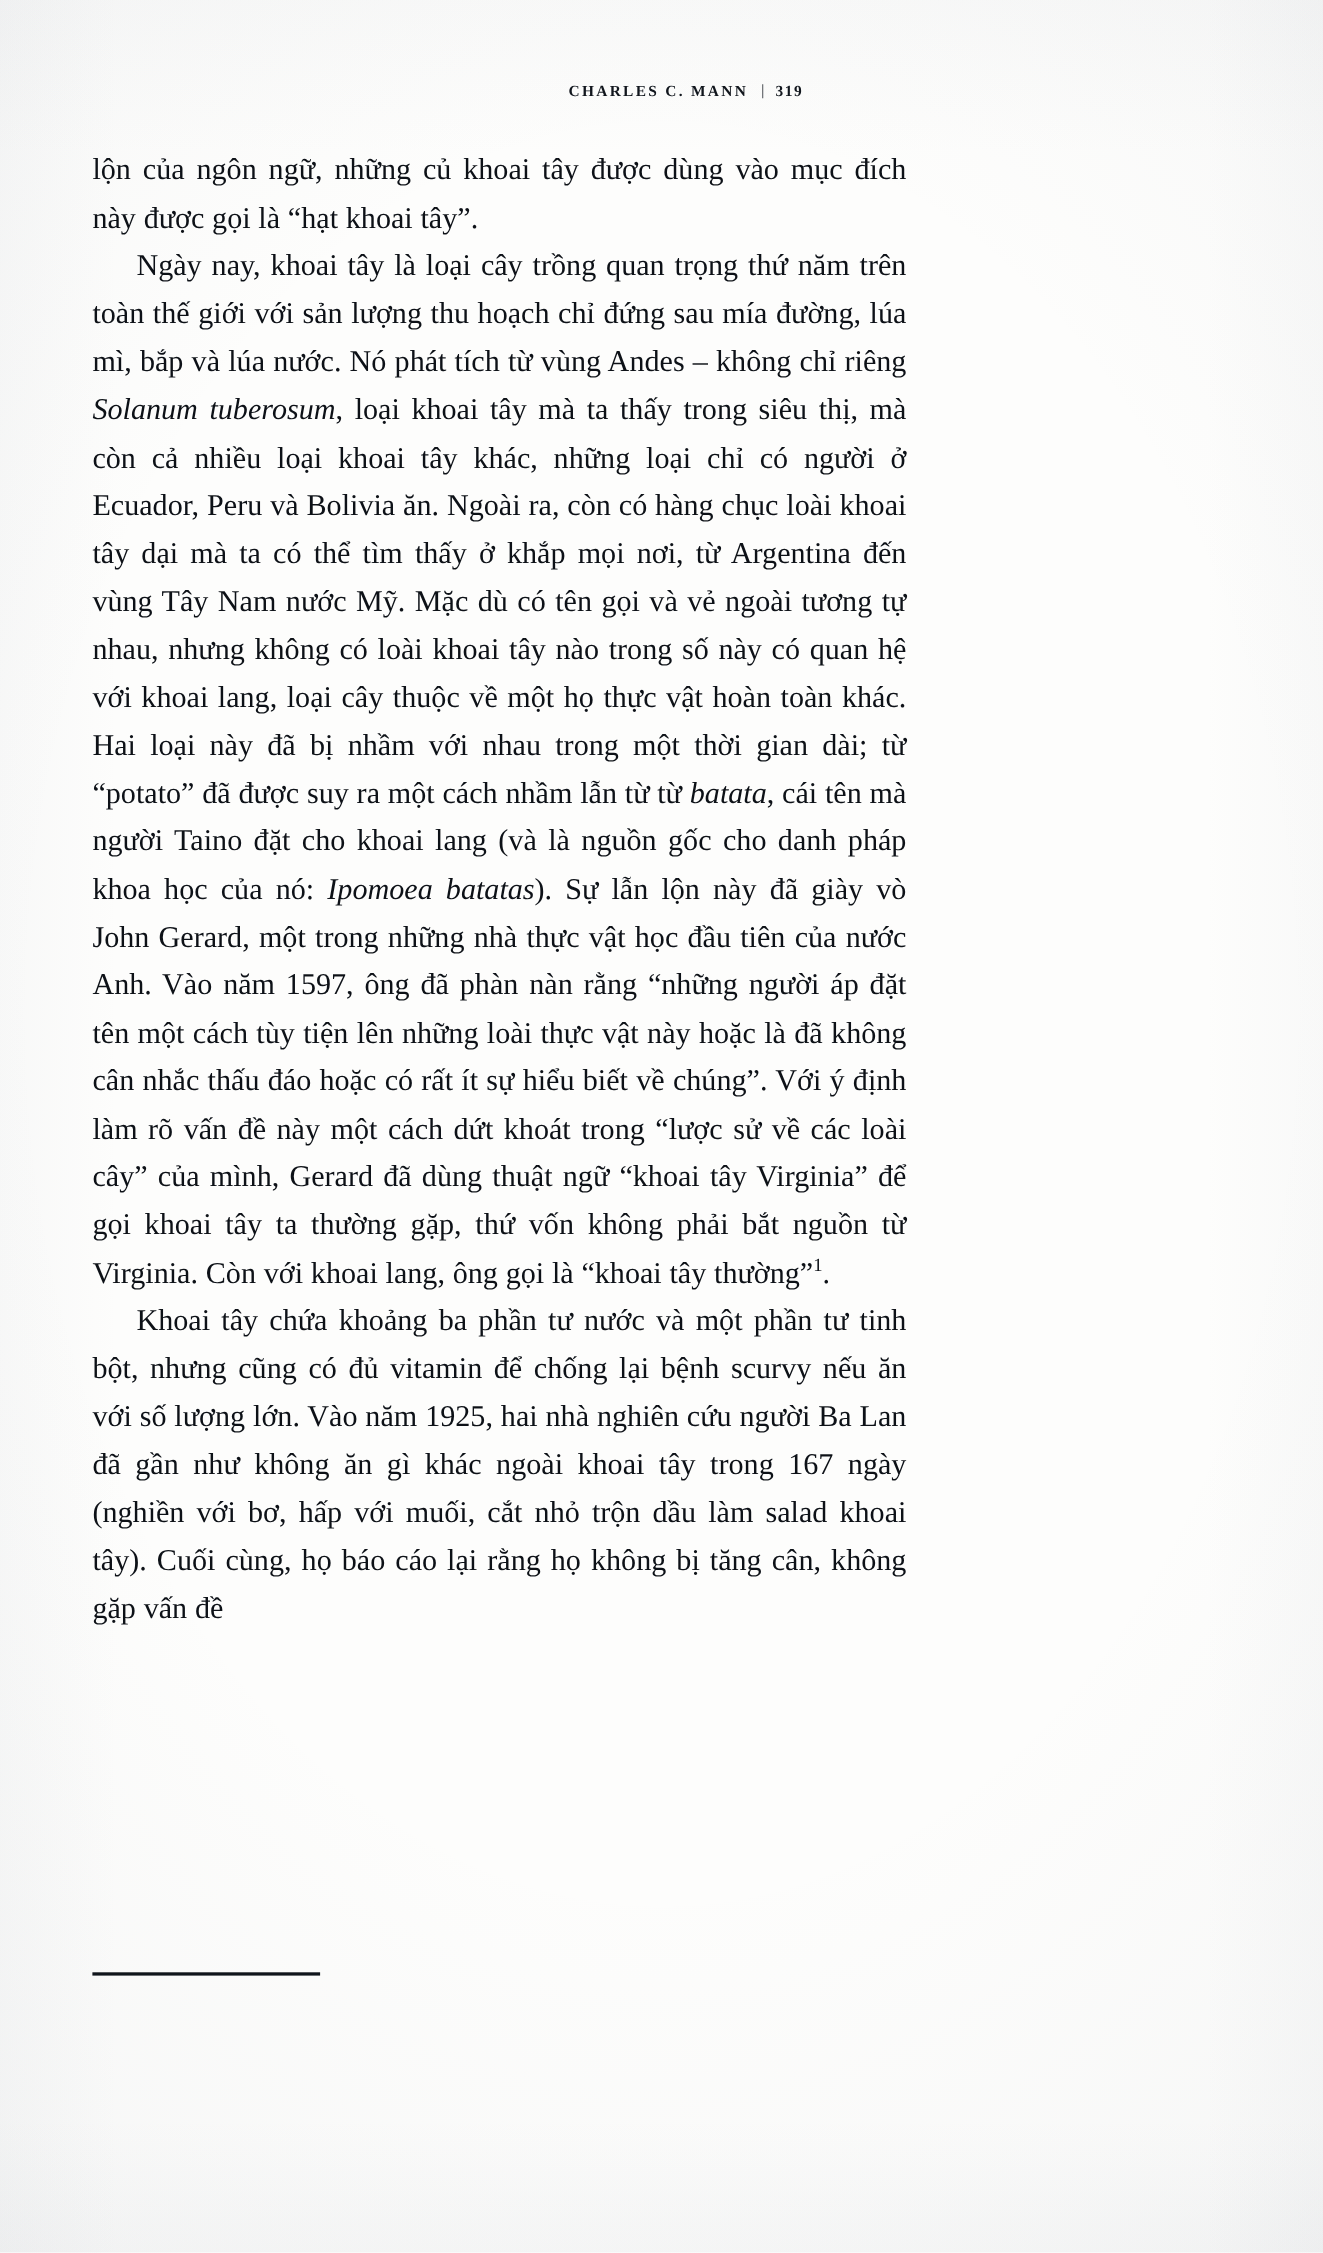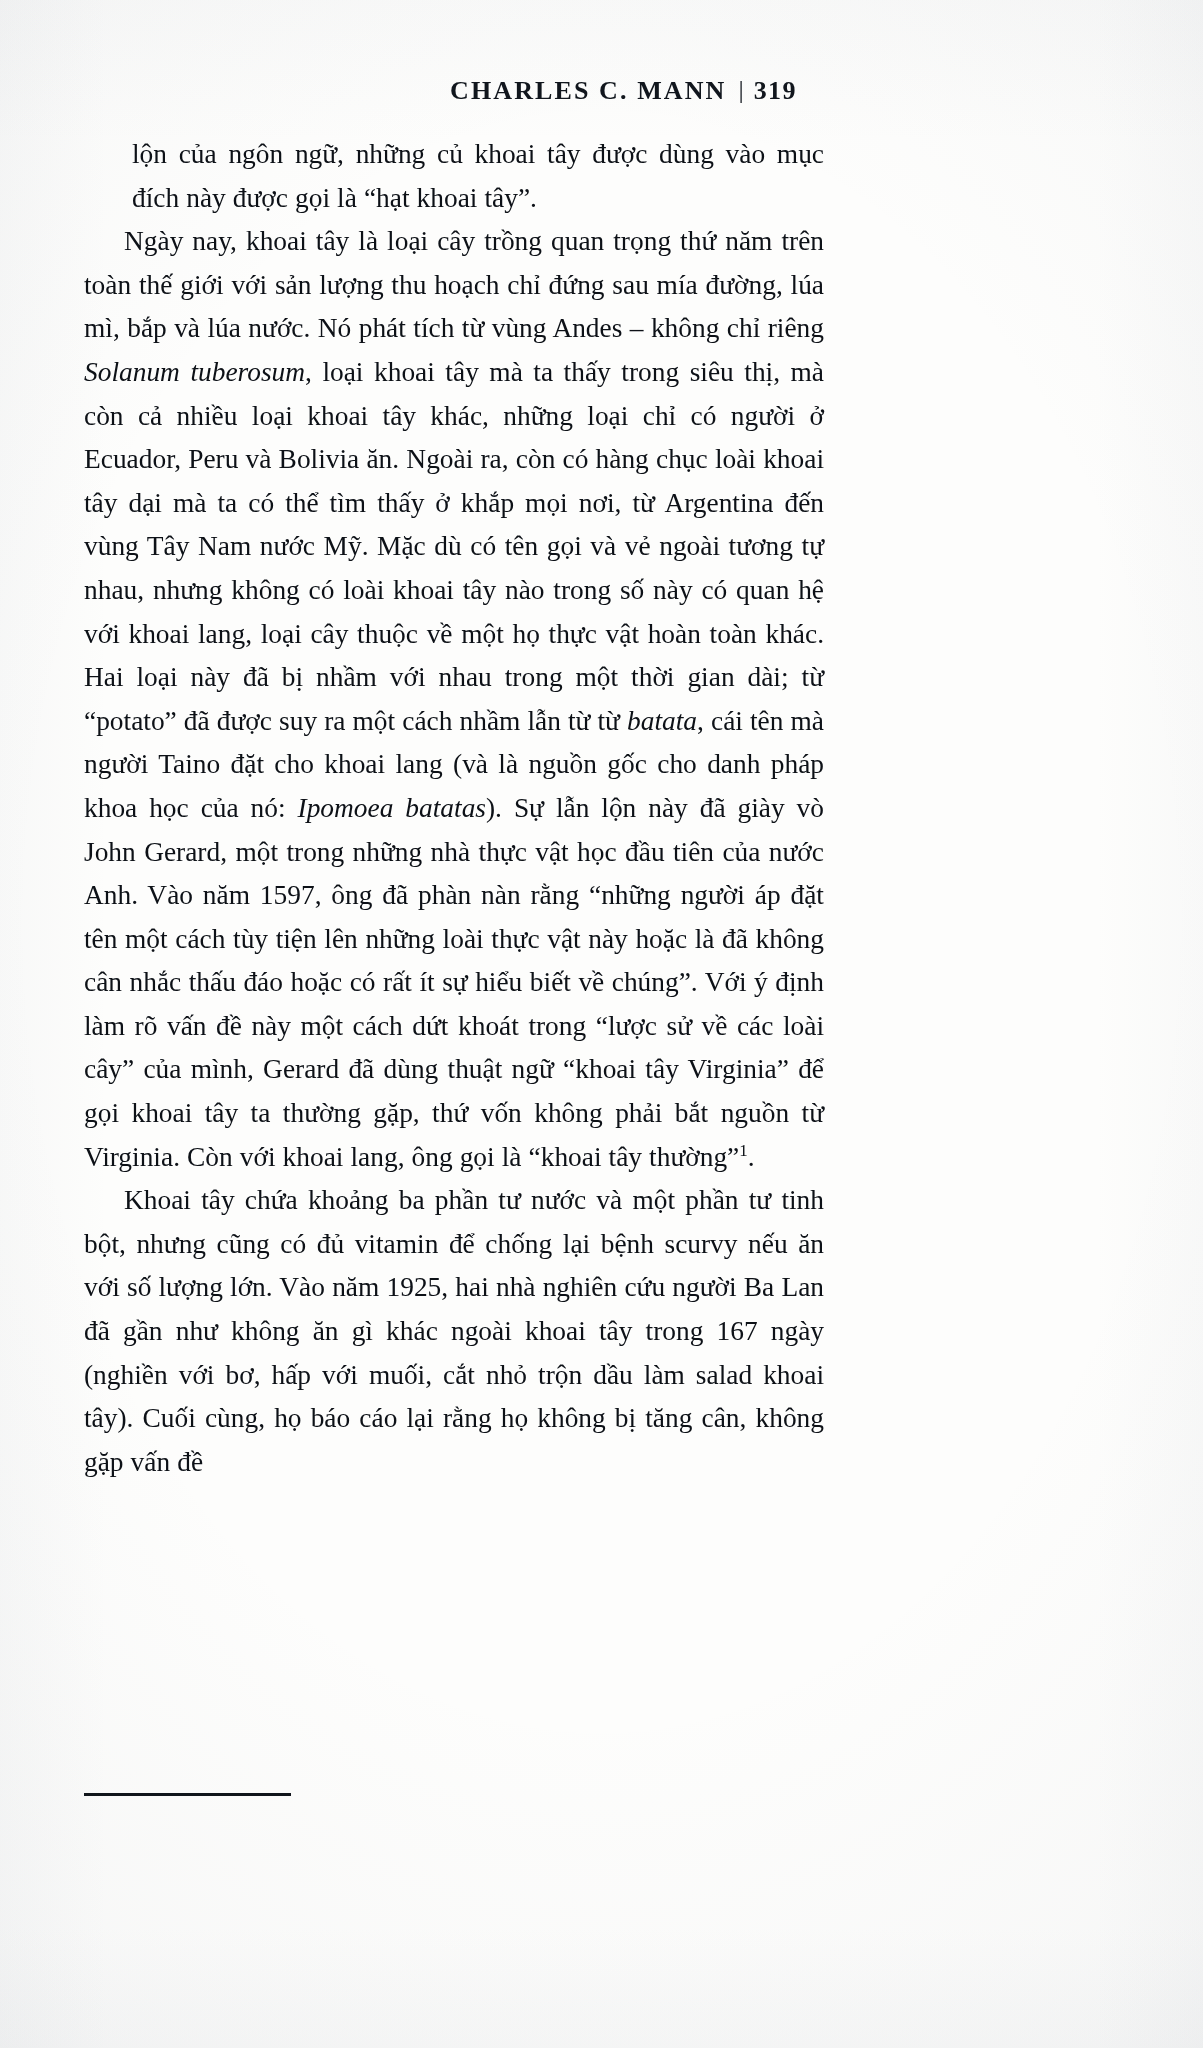--- a/index.html
+++ b/index.html
@@ -28,21 +28,21 @@
       linear-gradient(180deg, rgba(150,158,170,0.04) 0%, rgba(255,255,255,0) 7%, rgba(255,255,255,0) 94%, rgba(150,158,170,0.05) 100%);
     pointer-events: none;
   }
 
   .running-head {
     position: absolute;
     left: 0;
     right: 0;
     top: 76px;
     text-align: center;
-    font-size: 26px;
+    font-size: 14px;
     letter-spacing: 2.1px;
     color: #11161d;
     font-weight: 700;
     white-space: nowrap;
     padding-left: 44px;
   }
   .running-head .rh-sep {
     display: inline-block;
     padding: 0 10px 0 12px;
     font-weight: 400;
@@ -116,21 +116,21 @@
 
 <div class="page">
 
   <div class="scan-tint"></div>
 
   <div class="running-head">
     <span>CHARLES C. MANN</span><span class="rh-sep">|</span><span class="rh-page">319</span>
   </div>
 
   <div class="body-block">
-    <p class="para" id="p1" style="text-indent: 0px; margin-left: 48px;"><span>lộn của ngôn ngữ, những củ khoai tây được dùng vào mục đích này được gọi là “hạt khoai tây”.</span></p>
+    <p class="para" id="p1" style="text-indent: 0px;"><span>lộn của ngôn ngữ, những củ khoai tây được dùng vào mục đích này được gọi là “hạt khoai tây”.</span></p>
     <p class="para" id="p2"><span>Ngày nay, khoai tây là loại cây trồng quan trọng thứ năm trên toàn thế giới với sản lượng thu hoạch chỉ đứng sau mía đường, lúa mì, bắp và lúa nước. Nó phát tích từ vùng Andes – không chỉ riêng </span><i>Solanum tuberosum</i><span>, loại khoai tây mà ta thấy trong siêu thị, mà còn cả nhiều loại khoai tây khác, những loại chỉ có người ở Ecuador, Peru và Bolivia ăn. Ngoài ra, còn có hàng chục loài khoai tây dại mà ta có thể tìm thấy ở khắp mọi nơi, từ Argentina đến vùng Tây Nam nước Mỹ. Mặc dù có tên gọi và vẻ ngoài tương tự nhau, nhưng không có loài khoai tây nào trong số này có quan hệ với khoai lang, loại cây thuộc về một họ thực vật hoàn toàn khác. Hai loại này đã bị nhầm với nhau trong một thời gian dài; từ “potato” đã được suy ra một cách nhầm lẫn từ từ </span><i>batata</i><span>, cái tên mà người Taino đặt cho khoai lang (và là nguồn gốc cho danh pháp khoa học của nó: </span><i>Ipomoea batatas</i><span>). Sự lẫn lộn này đã giày vò John Gerard, một trong những nhà thực vật học đầu tiên của nước Anh. Vào năm 1597, ông đã phàn nàn rằng “những người áp đặt tên một cách tùy tiện lên những loài thực vật này hoặc là đã không cân nhắc thấu đáo hoặc có rất ít sự hiểu biết về chúng”. Với ý định làm rõ vấn đề này một cách dứt khoát trong “lược sử về các loài cây” của mình, Gerard đã dùng thuật ngữ “khoai tây Virginia” để gọi khoai tây ta thường gặp, thứ vốn không phải bắt nguồn từ Virginia. Còn với khoai lang, ông gọi là “khoai tây thường”</span><sup class="fn-mark">1</sup><span>.</span></p>
     <p class="para" id="p3"><span>Khoai tây chứa khoảng ba phần tư nước và một phần tư tinh bột, nhưng cũng có đủ vitamin để chống lại bệnh scurvy nếu ăn với số lượng lớn. Vào năm 1925, hai nhà nghiên cứu người Ba Lan đã gần như không ăn gì khác ngoài khoai tây trong 167 ngày (nghiền với bơ, hấp với muối, cắt nhỏ trộn dầu làm salad khoai tây). Cuối cùng, họ báo cáo lại rằng họ không bị tăng cân, không gặp vấn đề</span></p>
   </div>
 
   <div class="footnote-zone">
     <div class="footnote-rule"></div>
   </div>
 
 </div>
 

